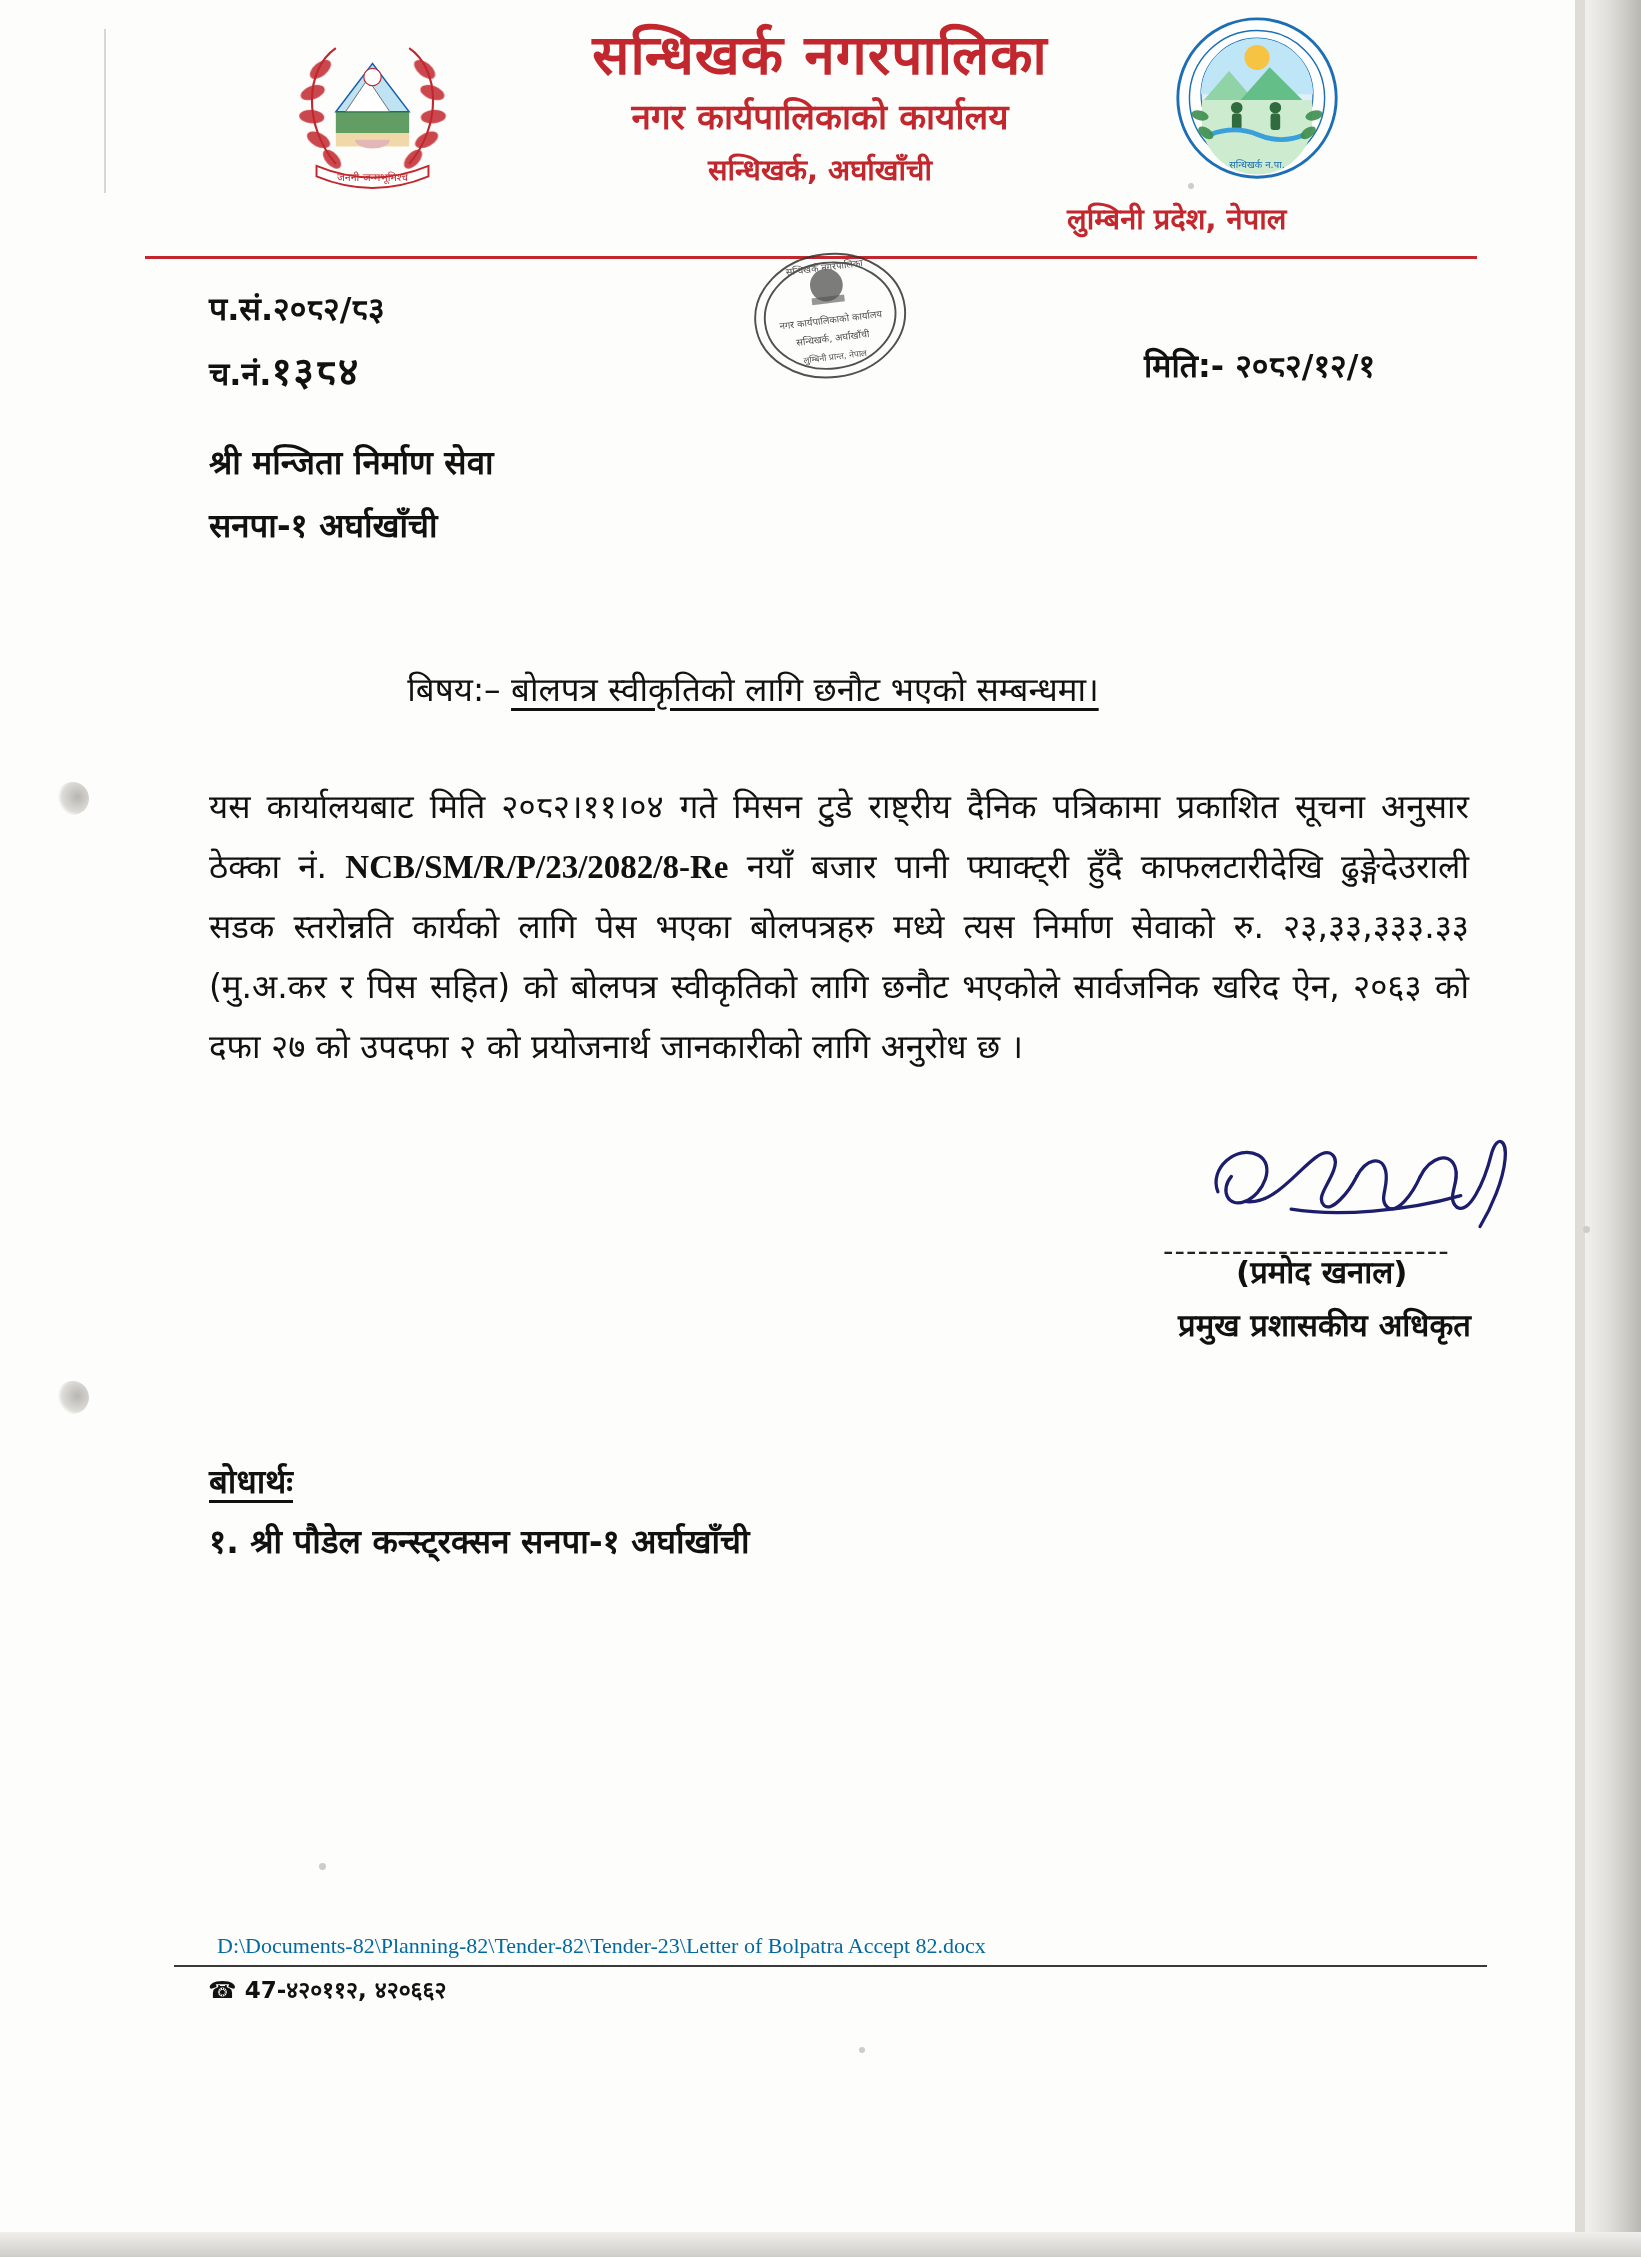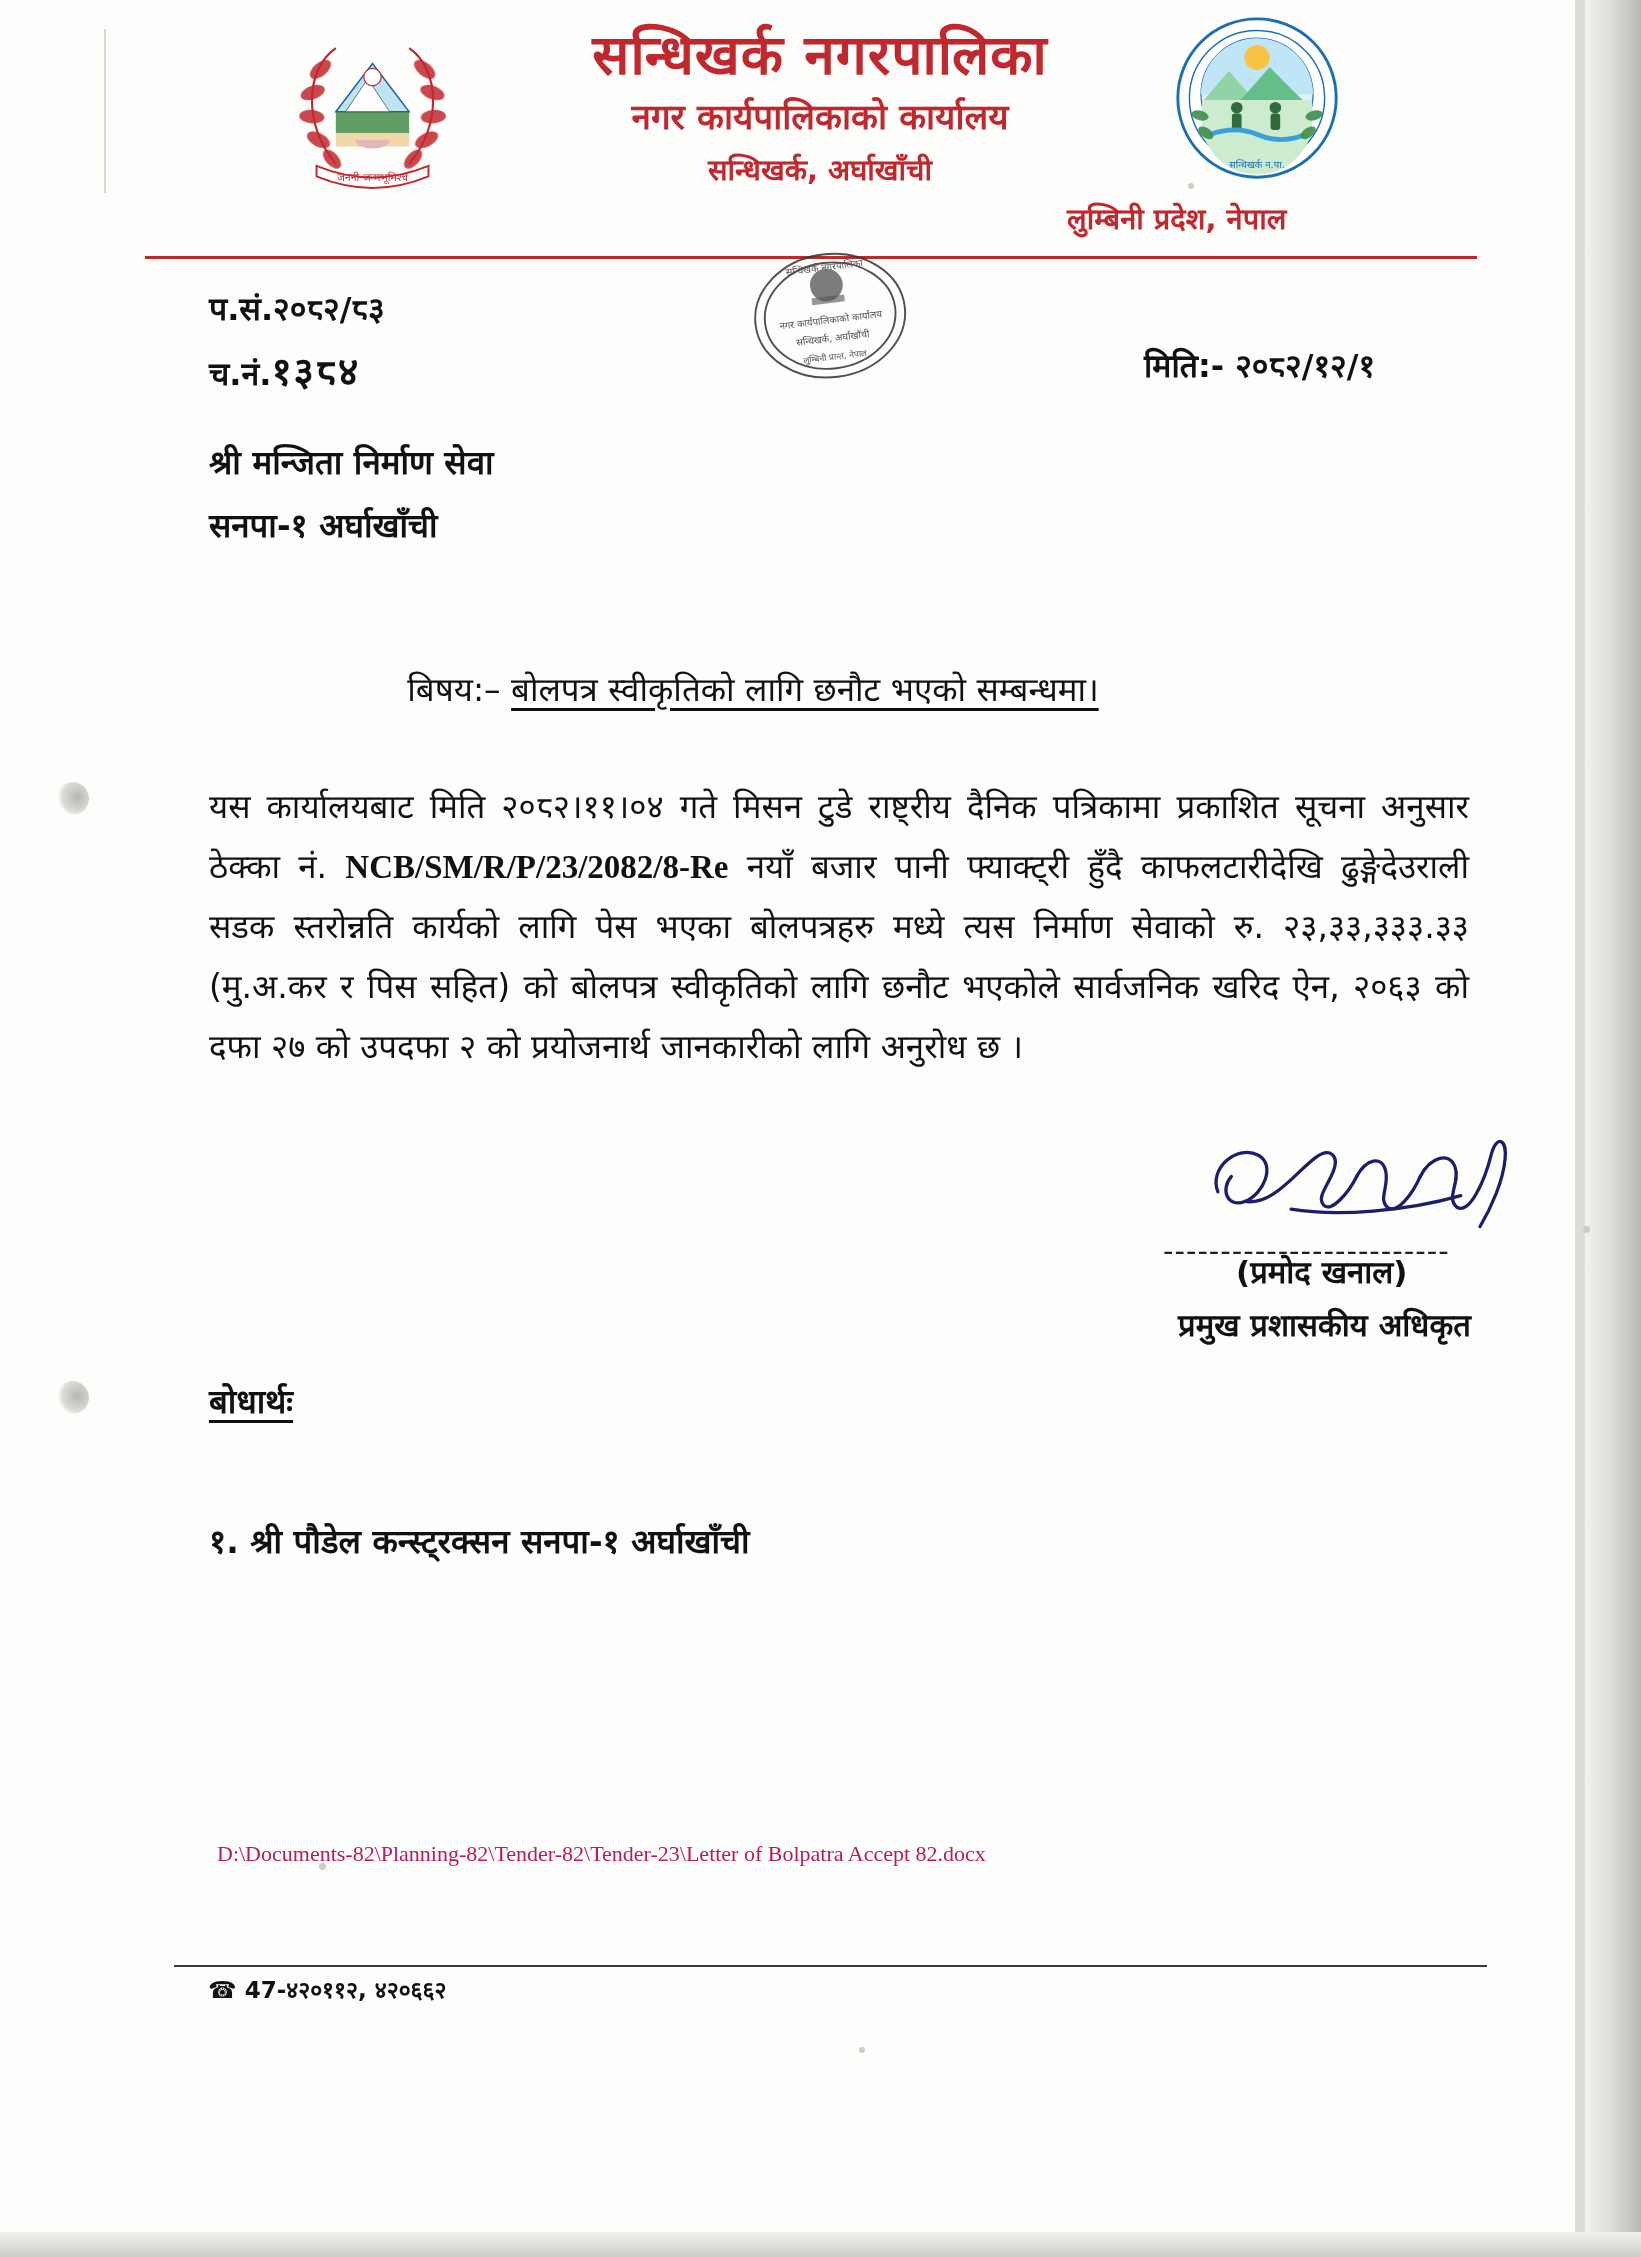--- a/index.html
+++ b/index.html
@@ -225,41 +225,41 @@
     position: absolute;
     left: 1178px; top: 1303px;
     font-size: 31px;
     font-weight: 600;
     white-space: nowrap;
   }
 
   
   .cc-title {
     position: absolute;
-    left: 209px; top: 1378px;
+    left: 209px; top: 1458px;
     font-size: 33px;
     font-weight: 600;
     text-decoration: underline;
     text-underline-offset: 6.8px;
   }
   .cc-item {
     position: absolute;
     left: 209px; top: 1518px;
     font-size: 33px;
     font-weight: 600;
     white-space: nowrap;
   }
 
   
   .footer-path {
     position: absolute;
-    left: 217px; top: 1841px;
+    left: 217px; top: 1933px;
     font-size: 22px;
     font-family: "Liberation Serif", "DejaVu Serif", serif;
-    color: #be185d;
+    color: #0369a1;
     white-space: nowrap;
   }
   .footer-rule {
     position: absolute;
     left: 174px; top: 1965px;
     width: 1313px; height: 1.9px;
     background: #3a3a3a;
   }
   .footer-phone {
     position: absolute;

